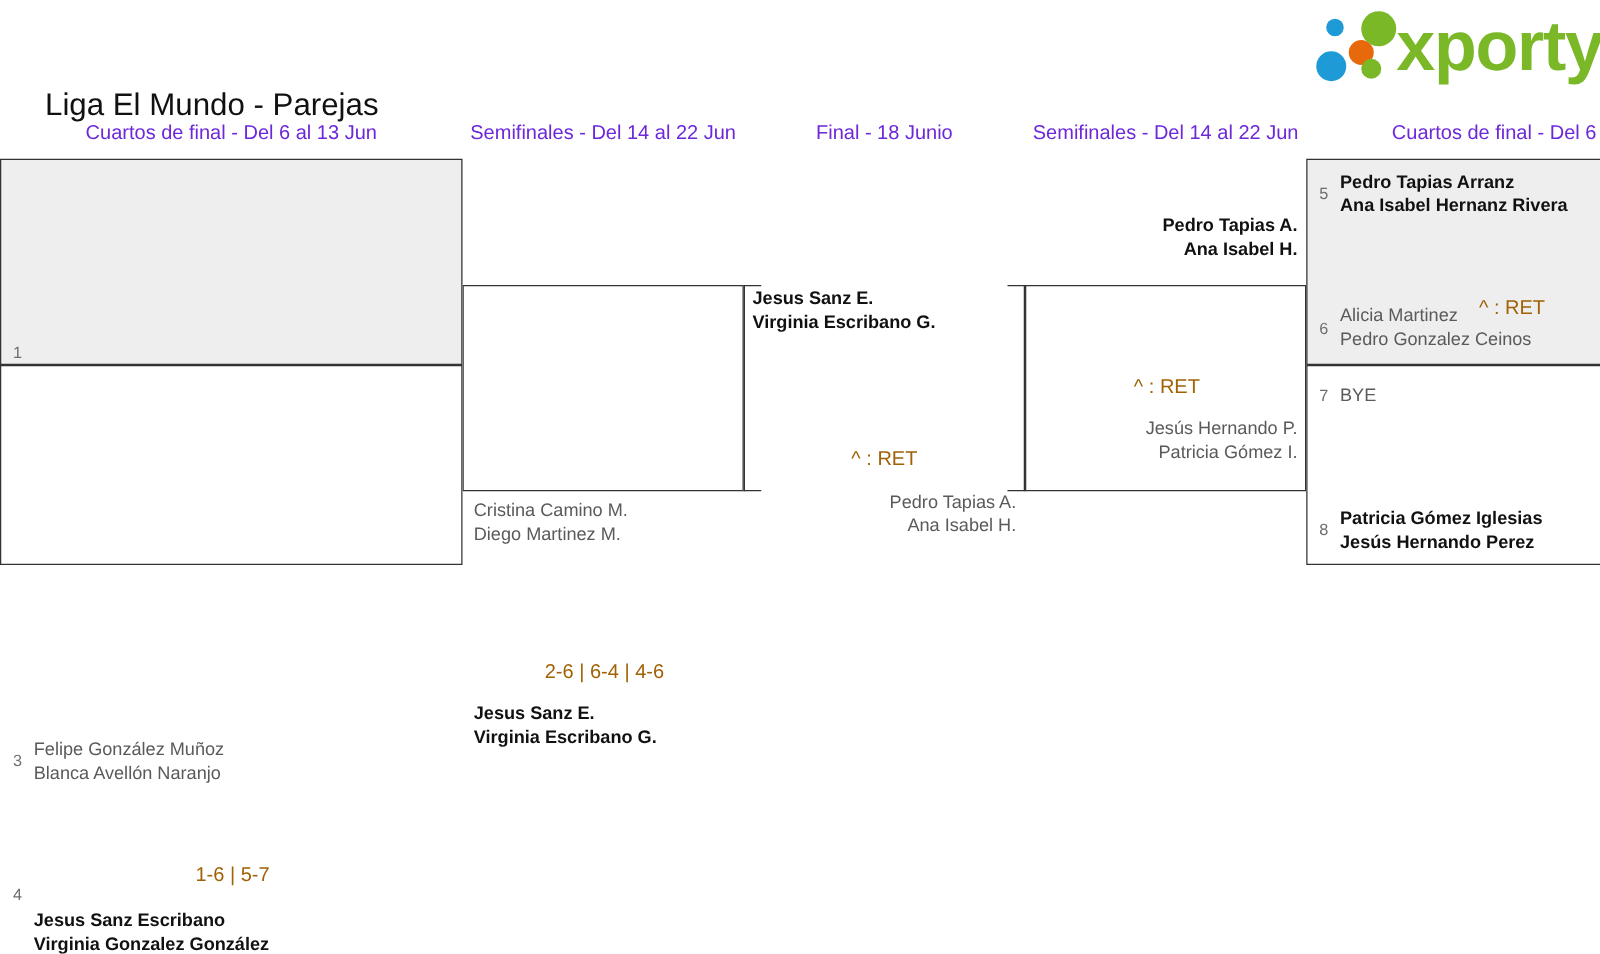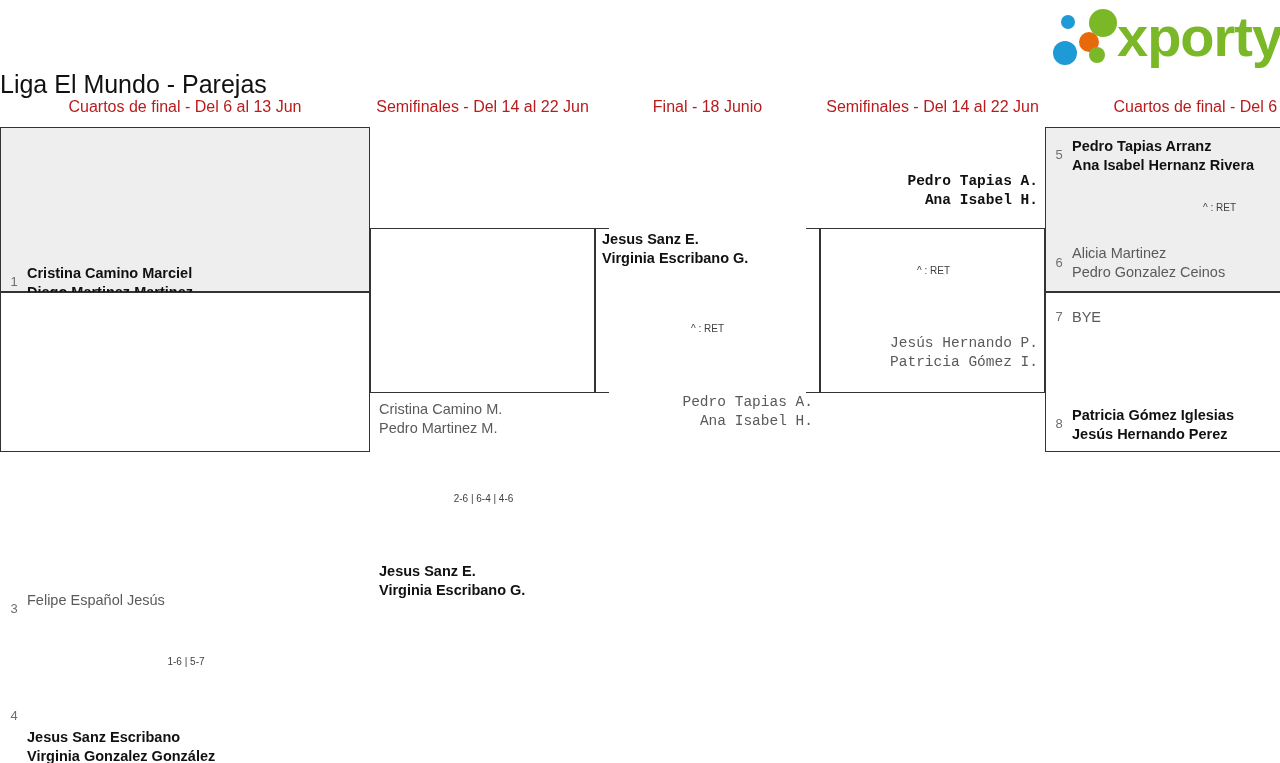--- a/index.html
+++ b/index.html
@@ -21,21 +21,21 @@
   #tournament-title {
     position: absolute;
     left: 0px;
     top: 2px;
     font-size: 25px;
     line-height: 33px;
     font-weight: 400;
     color: #111111;
     white-space: pre;
   }
-  #tournament-title .line { display: block; }
+  #tournament-title .line { display: block; padding-left: 36px; }
 
   #brand-logo {
     position: absolute;
     right: 0px;
     top: 3px;
     width: 235px;
     height: 68px;
   }
   #brand-logo .dots {
     position: absolute;
@@ -60,21 +60,21 @@
     color: #7ab828;
     letter-spacing: -1px;
   }
 
   
   .round-header {
     position: absolute;
     top: 96px;
     font-size: 16px;
     line-height: 22px;
-    color: #b91c1c;
+    color: #6d28d9;
     text-align: center;
     font-weight: 400;
   }
   #round-header-ql { left: 0px;    width: 370px; }
   #round-header-sl { left: 370px;  width: 225px; }
   #round-header-f  { left: 595px;  width: 225px; }
   #round-header-sr { left: 820px;  width: 225px; }
   #round-header-qr { left: 1045px; width: 370px; text-align: center; white-space: nowrap; overflow: hidden; }
 
   
@@ -98,30 +98,31 @@
   .seed {
     position: absolute;
     font-size: 13px;
     color: #6f6f6f;
     width: 22px;
     text-align: center;
   }
 
   .score {
     position: absolute;
-    font-size: 10px;
-    color: #404040;
+    font-size: 16px;
+    color: #a16207;
     white-space: nowrap;
+    margin-top: 36px;
   }
   .score.c { text-align: center; }
   .score.r { text-align: right; }
 
   
   .al { text-align: left; }
-  .ar { text-align: right; font-family: Liberation Mono, monospace; }
+  .ar { text-align: right; }
 
   
   .stub {
     position: absolute;
     box-sizing: border-box;
     border: 1px solid #333333;
   }
 </style>
 </head>
 <body>
@@ -143,49 +144,46 @@
 </div>
 
 <div class="round-header" id="round-header-ql">Cuartos de final - Del 6 al 13 Jun</div>
 <div class="round-header" id="round-header-sl">Semifinales - Del 14 al 22 Jun</div>
 <div class="round-header" id="round-header-f">Final - 18 Junio</div>
 <div class="round-header" id="round-header-sr">Semifinales - Del 14 al 22 Jun</div>
 <div class="round-header" id="round-header-qr">Cuartos de final - Del 6 al 13 Jun</div>
 
 <div class="match shaded" style="left:0px; top:127px; width:370px; height:165px;">
   <span class="seed" style="left:2px; top:146px;">1</span>
-  <div class="team winner al" style="left:26px; top:136px; width:330px;">
-    <span class="nm">Cristina Camino Marciel</span>
-    <span class="nm">Diego Martinez Martinez</span>
-  </div>
   <span class="score c" style="left:0px; top:235px; width:370px;"></span>
   <span class="seed" style="left:2px; top:254px;">2</span>
   <div class="team loser al" style="left:26px; top:253px; width:330px;">
     <span class="nm">BYE</span>
     <span class="nm"></span>
   </div>
 </div>
 
 <div class="match" style="left:0px; top:292px; width:370px; height:160px;">
   <span class="seed" style="left:2px; top:308px;">3</span>
   <div class="team loser al" style="left:26px; top:298px; width:330px;">
-    <span class="nm">Felipe Español Jesús</span>
+    <span class="nm">Felipe González Muñoz</span>
+    <span class="nm">Blanca Avellón Naranjo</span>
   </div>
   <span class="score c" style="left:0px; top:363px; width:370px;">1-6 | 5-7</span>
   <span class="seed" style="left:2px; top:415px;">4</span>
   <div class="team winner al" style="left:26px; top:405px; width:330px;margin-top:30px;">
     <span class="nm">Jesus Sanz Escribano</span>
     <span class="nm">Virginia Gonzalez González</span>
   </div>
 </div>
 
 <div class="match" style="left:370px; top:228px; width:225px; height:165px;">
   <div class="team loser al" style="left:8px; top:171px; width:210px;">
     <span class="nm">Cristina Camino M.</span>
-    <span class="nm">Pedro Martinez M.</span>
+    <span class="nm">Diego Martinez M.</span>
   </div>
   <span class="score c" style="left:0px; top:264px; width:225px;">2-6 | 6-4 | 4-6</span>
   <div class="team winner al" style="left:8px; top:333px; width:210px;">
     <span class="nm">Jesus Sanz E.</span>
     <span class="nm">Virginia Escribano G.</span>
   </div>
 </div>
 
 <div class="stub" style="left:595px; top:228px; width:14px; height:165px;
      border-right:none; background:transparent;"></div>

